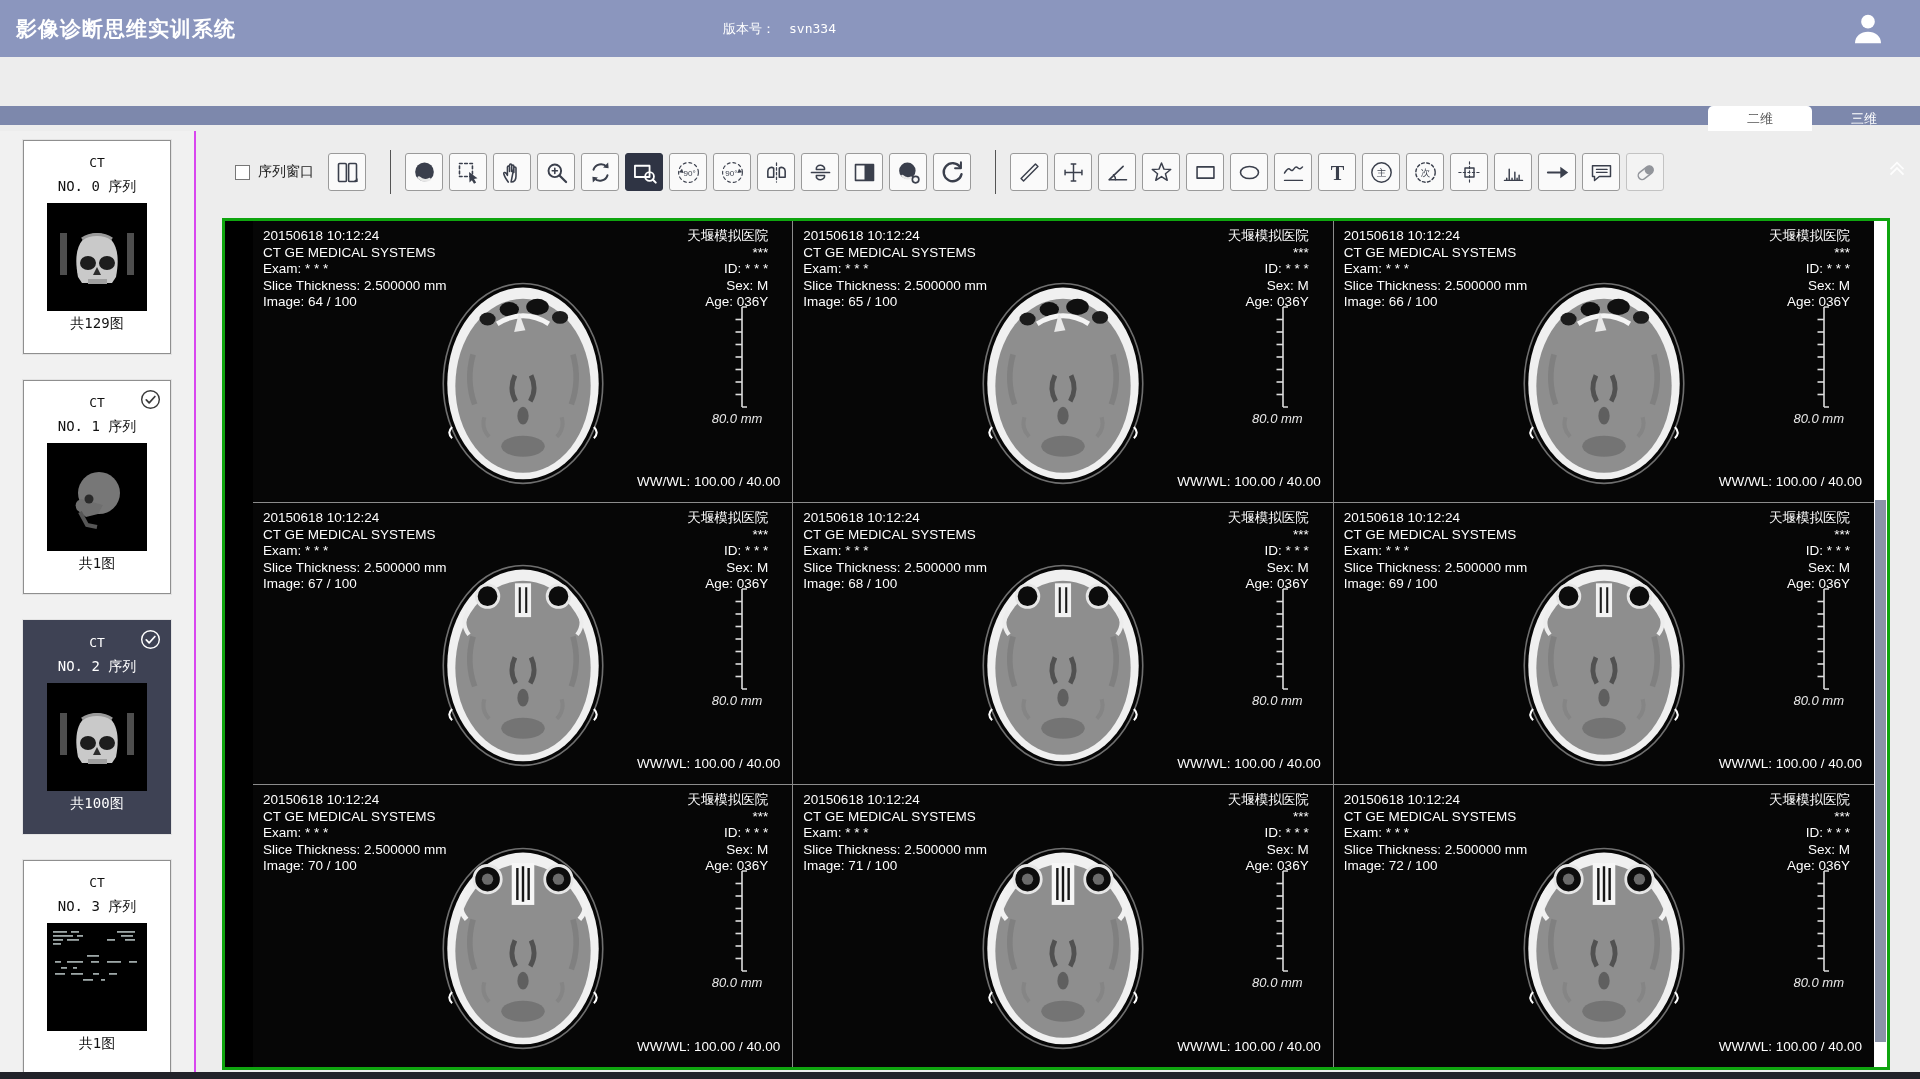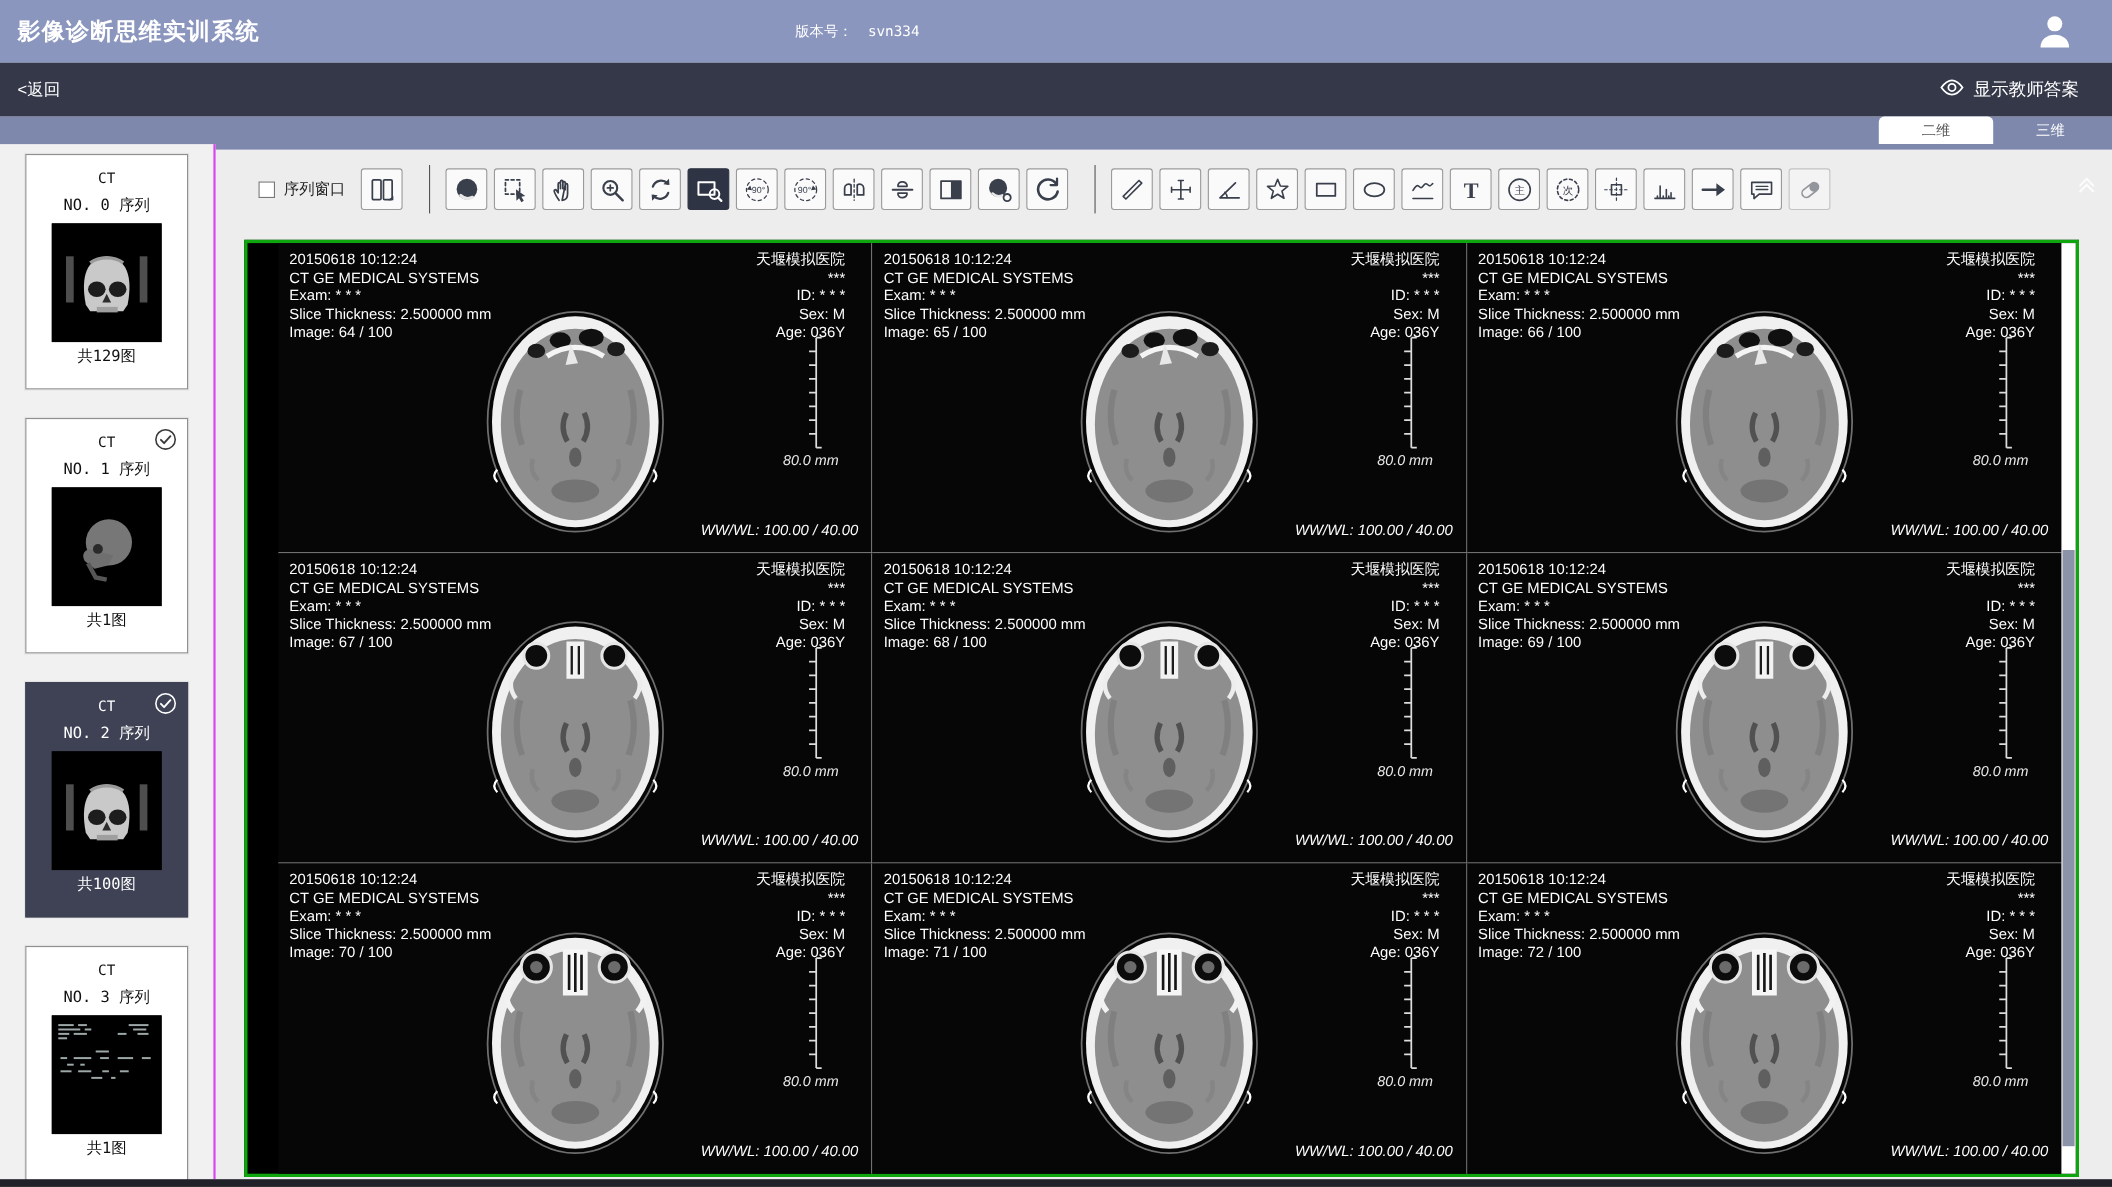--- a/index.html
+++ b/index.html
@@ -10,21 +10,21 @@
   .header{position:absolute;left:0;top:0;width:100%;height:57px;background:#8b96be;}
   .header .title{position:absolute;left:16px;top:0;line-height:57px;color:#fff;font-size:21px;font-weight:bold;letter-spacing:1px;}
   .header .version{position:absolute;left:723px;top:0;line-height:57px;color:#fff;font-size:13px;}
   .header .version b{font-weight:normal;font-family:"DejaVu Sans Mono",monospace;margin-left:14px;font-size:13px;}
   .avatar{position:absolute;right:32px;top:9px;width:40px;height:40px;cursor:pointer;}
 
   .navbar{position:absolute;left:0;top:57px;width:100%;height:49px;background:#343849;}
   .back{position:absolute;left:16px;top:0;line-height:49px;color:#fff;font-size:15px;cursor:pointer;}
   .show-answer{position:absolute;right:30px;top:0;height:49px;display:flex;align-items:center;gap:8px;color:#fff;font-size:16px;cursor:pointer;}
 
-  .tabstrip{position:absolute;left:0;top:106px;width:100%;height:30px;background:#7d88ac;}
+  .tabstrip{position:absolute;left:0;top:106px;width:100%;height:19px;background:#7d88ac;}
   .tabs{position:absolute;right:4px;top:0;height:25px;display:flex;}
   .tab{min-width:88px;text-align:center;line-height:25px;font-size:13px;color:#fff;cursor:pointer;padding:0 8px;}
   .tab.active{background:#fff;color:#555;border-radius:5px 5px 0 0;}
 
   
   .sidebar{position:absolute;left:0;top:131px;width:194px;bottom:7px;background:#f1f1f1;border-right:2px solid #d946ef;}
   .card{position:relative;width:146px;margin:0 auto 26px auto;height:212px;background:#fff;
         border:1px solid #8f8f8f;box-shadow:0 0 0 1px #e3e3e3;cursor:pointer;
         font-family:"DejaVu Sans Mono","Liberation Mono",monospace;color:#111;text-align:center;}
   .card:first-child{margin-top:9px;}
@@ -54,21 +54,21 @@
             background:#000;box-sizing:border-box;display:flex;}
   .cells{flex:1;display:grid;grid-template-columns:repeat(3,1fr);grid-template-rows:repeat(3,1fr);padding-left:28px;}
   .cell{position:relative;background:#060606;border-right:1px solid #8c8c8c;border-bottom:1px solid #8c8c8c;
         overflow:hidden;color:#fff;cursor:pointer;}
   .cell:nth-child(3n){border-right:none;}
   .cell:nth-child(n+7){border-bottom:none;}
   .ol{position:absolute;font-size:13.5px;line-height:16.5px;color:#fdfdfd;white-space:pre;}
   .ol.tl{left:10px;top:7px;text-align:left;}
   .ol.tr{right:24px;top:7px;text-align:right;}
   .ol.scale{right:30px;top:190px;font-style:italic;font-size:13px;color:#e8e8e8;}
-  .ol.wwwl{right:12px;bottom:12px;font-size:13.5px;font-style:italic;}
+  .ol.wwwl{right:12px;bottom:12px;font-size:13.5px;}
   .ruler{position:absolute;right:42px;top:84px;}
   .slice{position:absolute;left:50%;bottom:4px;transform:translateX(-50%);}
   .vscroll{width:13px;background:#fff;position:relative;}
   .vthumb{position:absolute;left:1px;right:1px;top:33%;height:64%;background:#8a93a8;cursor:pointer;}
 
   .footer{position:absolute;left:0;bottom:0;width:100%;height:7px;background:#212229;}
 </style>
 </head>
 <body>
 
@@ -78,32 +78,20 @@
     <div class="title">影像诊断思维实训系统</div>
     <div class="version"><span>版本号：</span><b>svn334</b></div>
     <div class="avatar">
       <svg viewBox="0 0 24 24" width="40" height="40">
           <circle cx="12" cy="7.6" r="4.1" fill="#fff"></circle>
           <path d="M4.2 20.5c0-4.4 3.6-6.9 7.8-6.9s7.8 2.5 7.8 6.9z" fill="#fff"></path>
         </svg>
     </div>
   </div>
 
-  <div class="navbar">
-    <div class="back">&lt;返回</div>
-    <div class="show-answer">
-      <span>
-        <svg viewBox="0 0 24 24" width="23" height="23">
-            <path d="M2 12c3.4-4.8 7.7-6.8 10-6.8S18.6 7.2 22 12c-3.4 4.8-7.7 6.8-10 6.8S5.4 16.8 2 12z" fill="none" stroke="#fff" stroke-width="1.7"></path>
-            <circle cx="12" cy="12" r="3.4" fill="none" stroke="#fff" stroke-width="1.7"></circle>
-          </svg>
-      </span>
-      <span>显示教师答案</span>
-    </div>
-  </div>
 
   <div class="tabstrip">
     <div class="tabs">
       <div class="tab active">二维</div>
       <div class="tab">三维</div>
     </div>
   </div>
 
   <div class="sidebar">
       <div class="card">

